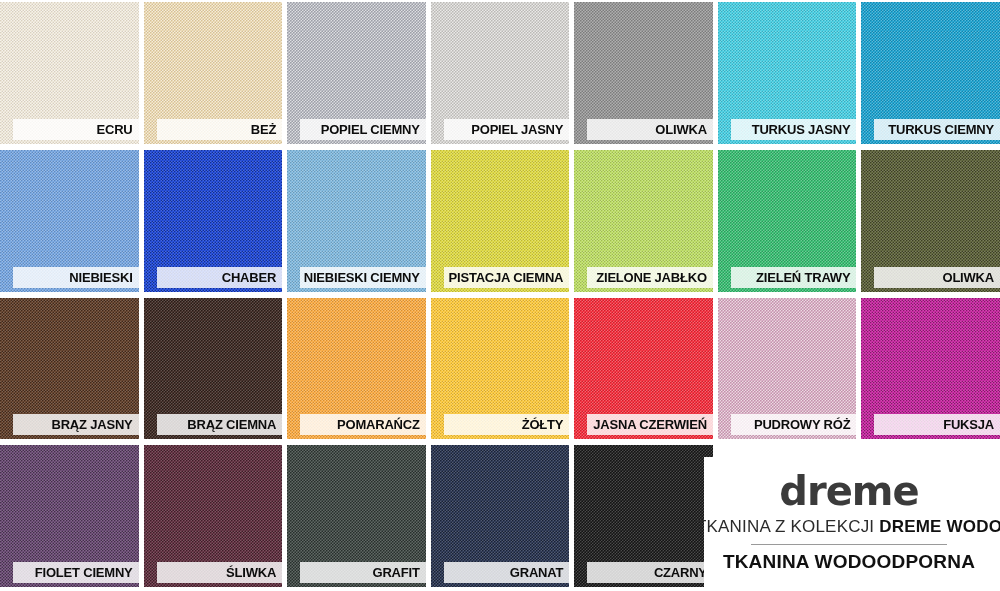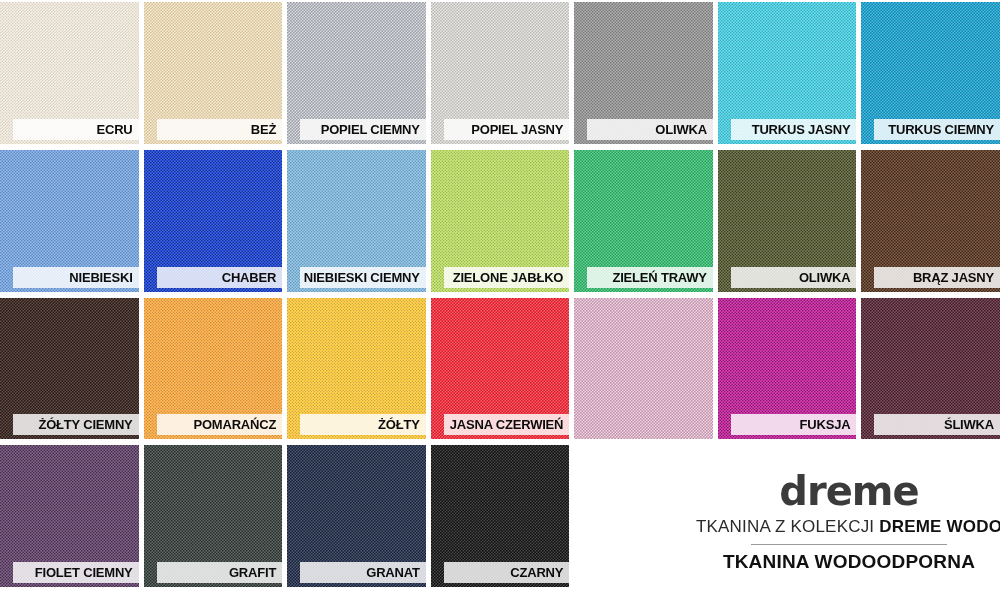--- a/index.html
+++ b/index.html
@@ -224,20 +224,26 @@
           <span class="label-text">CHABER</span>
         </div>
       </div>
       <div class="swatch mid">
         <div class="weave" style="--c: #79b2d8;"></div>
         <div class="label-bar">
           <span class="label-text">NIEBIESKI CIEMNY</span>
         </div>
       </div>
       <div class="swatch mid">
+        <div class="weave" style="--c: #d9d33a;"></div>
+        <div class="label-bar">
+          <span class="label-text">PISTACJA CIEMNA</span>
+        </div>
+      </div>
+      <div class="swatch mid">
         <div class="weave" style="--c: #b6d75c;"></div>
         <div class="label-bar">
           <span class="label-text">ZIELONE JABŁKO</span>
         </div>
       </div>
       <div class="swatch mid">
         <div class="weave" style="--c: #2fb569;"></div>
         <div class="label-bar">
           <span class="label-text">ZIELEŃ TRAWY</span>
         </div>
@@ -250,21 +256,21 @@
       </div>
       <div class="swatch dark">
         <div class="weave" style="--c: #5c3a25;"></div>
         <div class="label-bar">
           <span class="label-text">BRĄZ JASNY</span>
         </div>
       </div>
       <div class="swatch dark">
         <div class="weave" style="--c: #3a2620;"></div>
         <div class="label-bar">
-          <span class="label-text">ŻÓŁTY CIEMNY</span>
+          <span class="label-text">BRĄZ CIEMNA</span>
         </div>
       </div>
       <div class="swatch mid">
         <div class="weave" style="--c: #f5a43a;"></div>
         <div class="label-bar">
           <span class="label-text">POMARAŃCZ</span>
         </div>
       </div>
       <div class="swatch mid">
         <div class="weave" style="--c: #f7c334;"></div>
@@ -273,37 +279,40 @@
         </div>
       </div>
       <div class="swatch mid">
         <div class="weave" style="--c: #ee2433;"></div>
         <div class="label-bar">
           <span class="label-text">JASNA CZERWIEŃ</span>
         </div>
       </div>
       <div class="swatch light">
         <div class="weave" style="--c: #cf9fb8;"></div>
+        <div class="label-bar">
+          <span class="label-text">PUDROWY RÓŻ</span>
+        </div>
       </div>
       <div class="swatch dark">
         <div class="weave" style="--c: #c0219a;"></div>
         <div class="label-bar">
           <span class="label-text">FUKSJA</span>
         </div>
       </div>
       <div class="swatch dark">
+        <div class="weave" style="--c: #62436c;"></div>
+        <div class="label-bar">
+          <span class="label-text">FIOLET CIEMNY</span>
+        </div>
+      </div>
+      <div class="swatch dark">
         <div class="weave" style="--c: #5a2a3a;"></div>
         <div class="label-bar">
           <span class="label-text">ŚLIWKA</span>
-        </div>
-      </div>
-      <div class="swatch dark">
-        <div class="weave" style="--c: #62436c;"></div>
-        <div class="label-bar">
-          <span class="label-text">FIOLET CIEMNY</span>
         </div>
       </div>
       <div class="swatch dark">
         <div class="weave" style="--c: #3a433f;"></div>
         <div class="label-bar">
           <span class="label-text">GRAFIT</span>
         </div>
       </div>
       <div class="swatch dark">
         <div class="weave" style="--c: #25304c;"></div>

